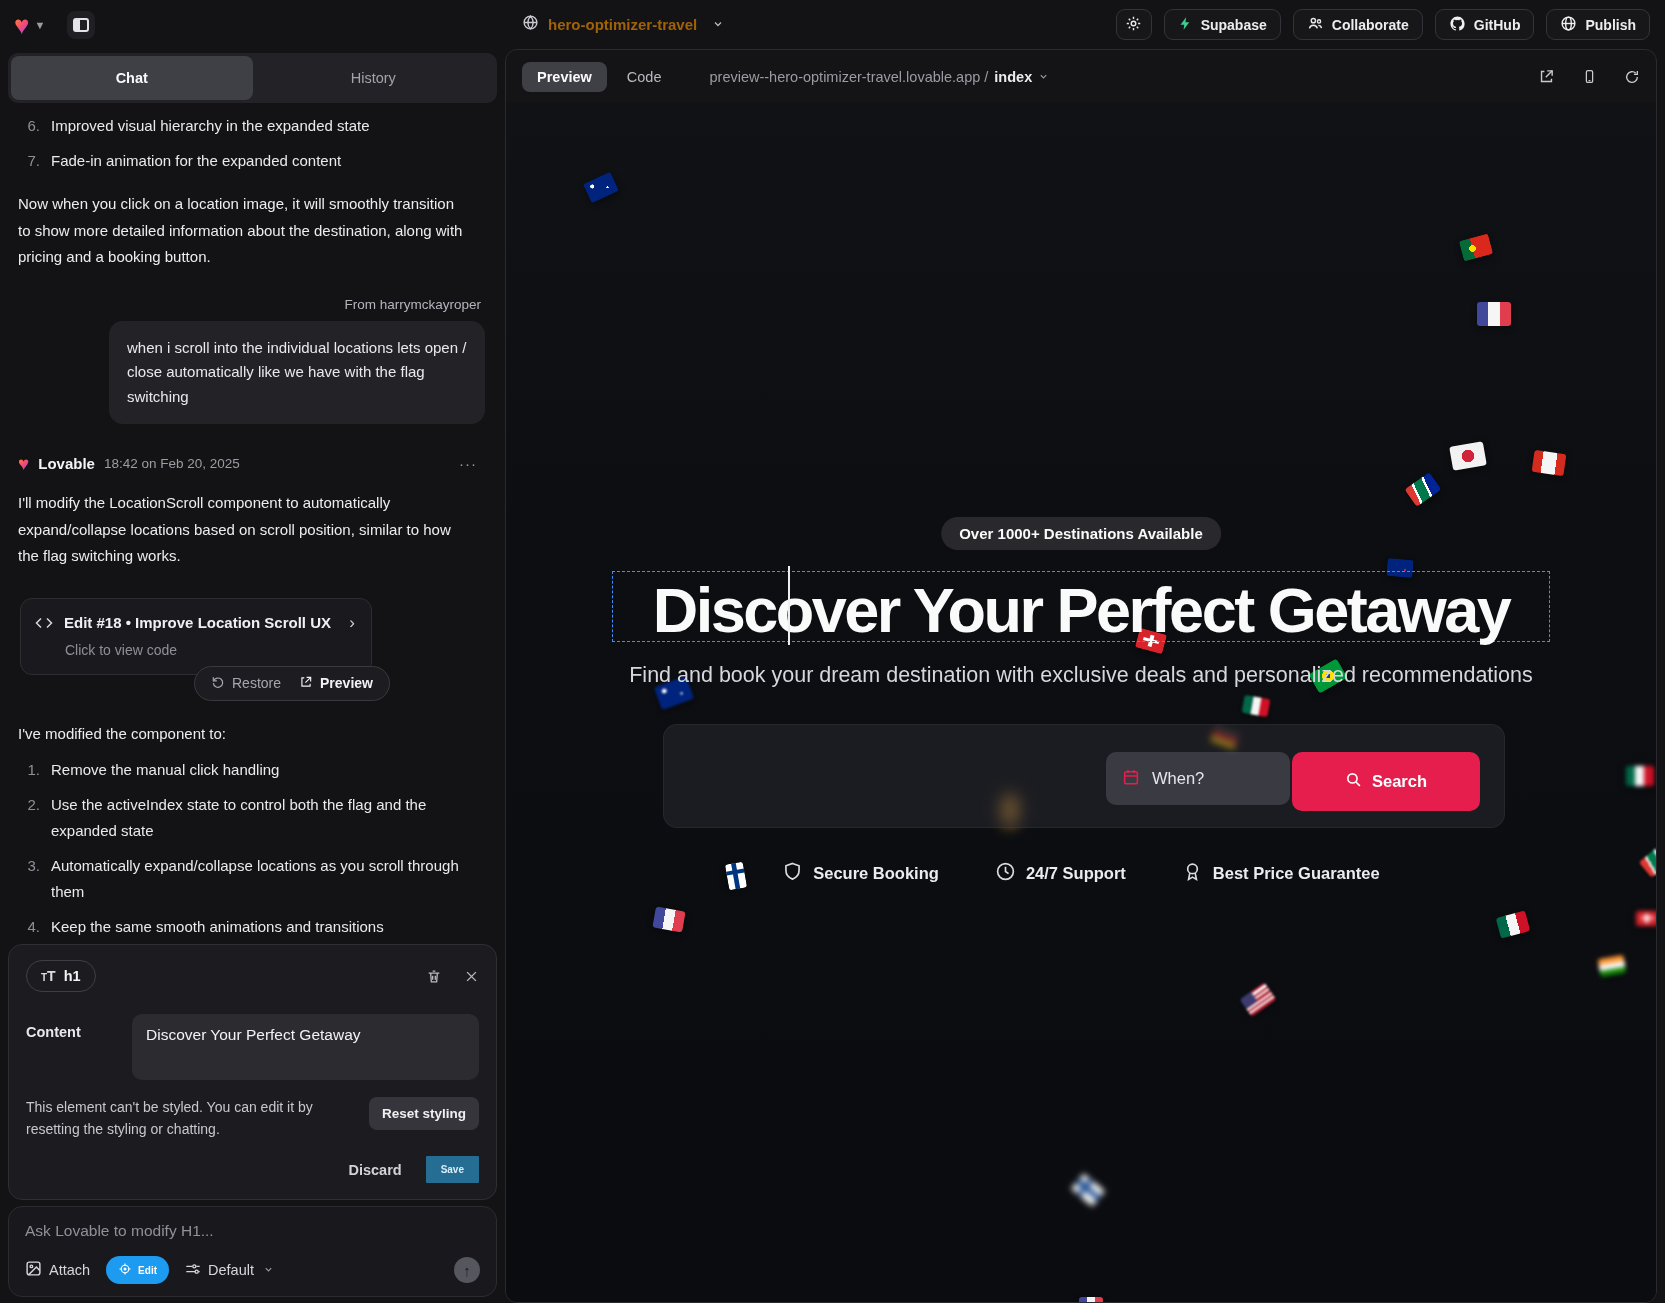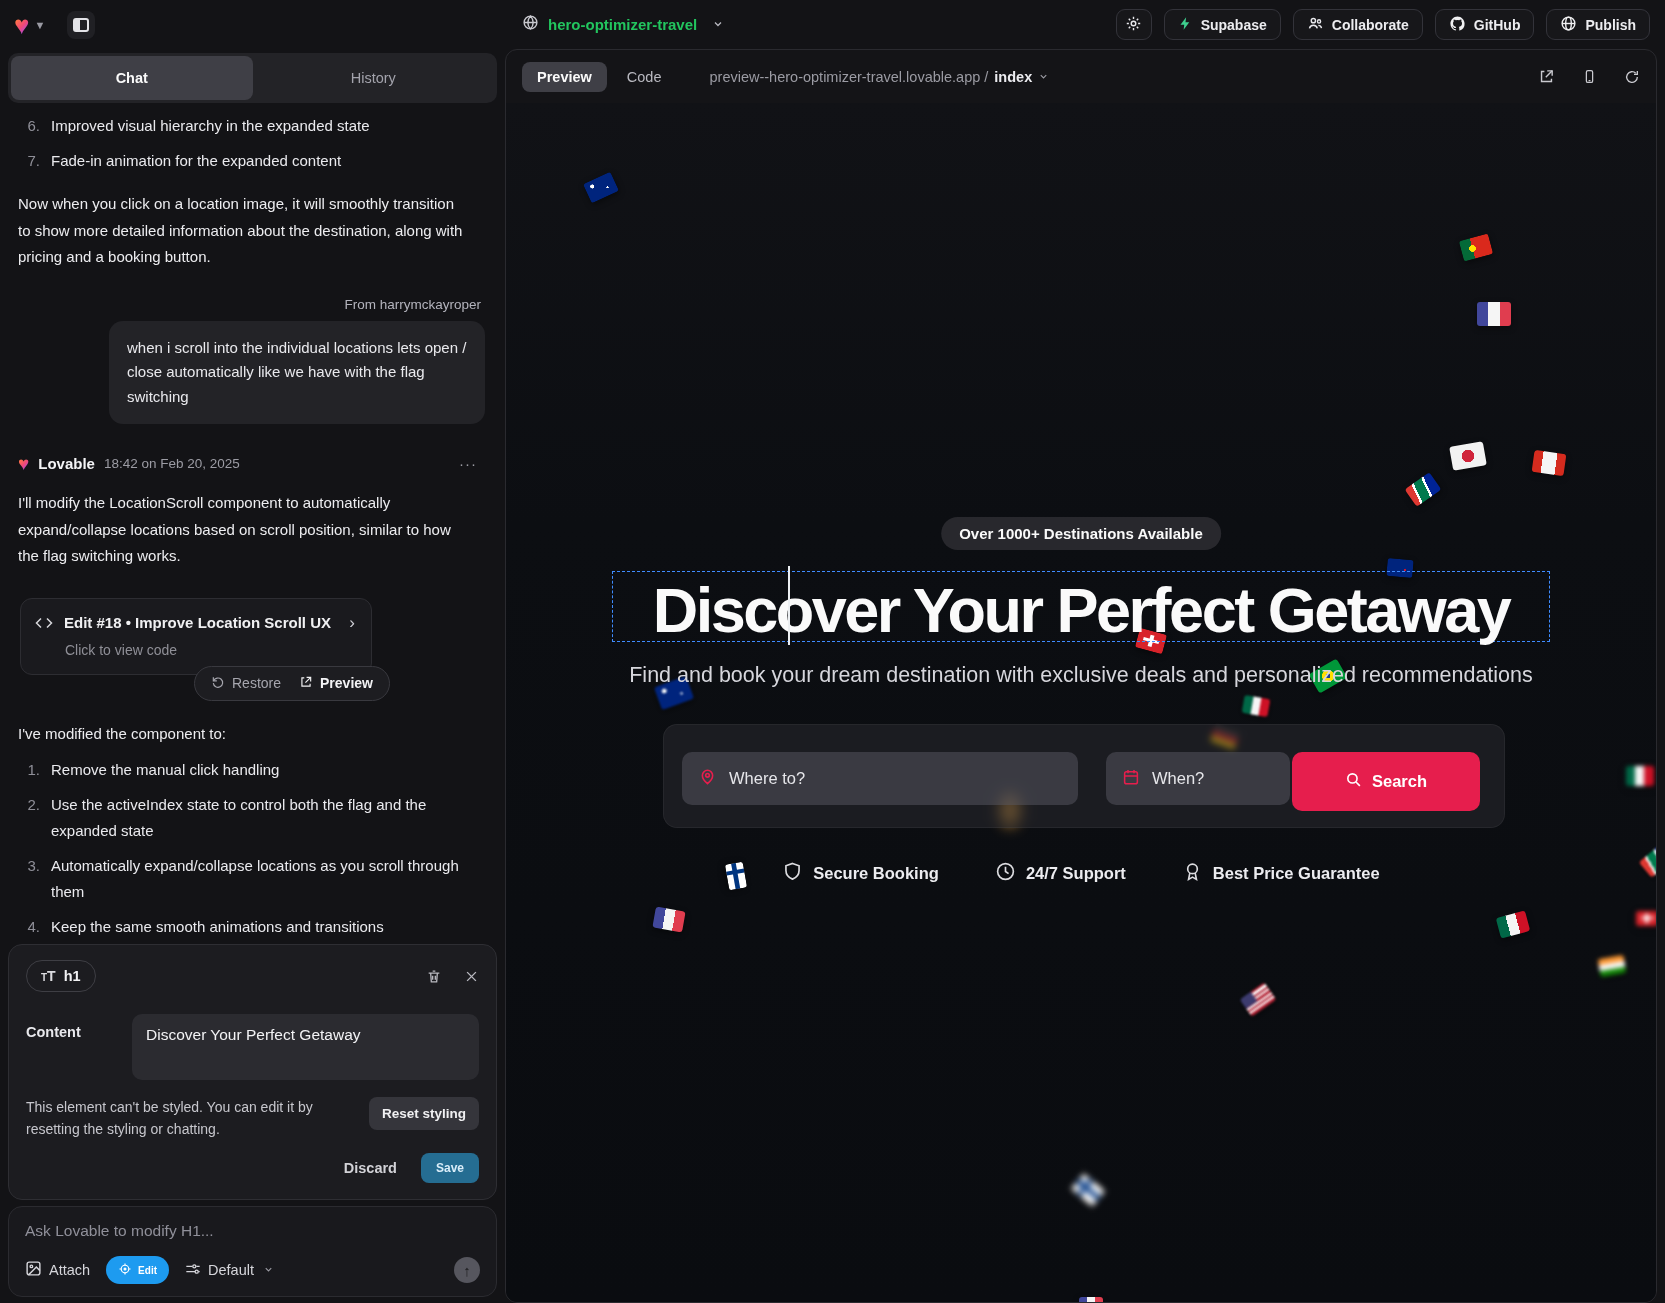--- a/index.html
+++ b/index.html
@@ -12,21 +12,21 @@
   .logo-heart{font-size:26px;line-height:1;margin-left:14px;
     background:linear-gradient(135deg,#ffb23c 5%,#ff6d4d 30%,#ee4879 55%,#a44cf0 80%,#4f8cff 100%);
     -webkit-background-clip:text;background-clip:text;color:transparent;}
   .logo-chev{color:#9a9aa3;font-size:11px;margin-left:5px;}
   .panel-toggle{margin-left:22px;width:28px;height:28px;border-radius:8px;background:#202024;
     display:flex;align-items:center;justify-content:center;cursor:pointer;}
   .panel-toggle .pt-box{width:16px;height:14px;border:2px solid #e4e4e8;border-radius:3px;position:relative;}
   .panel-toggle .pt-box::before{content:"";position:absolute;left:0;top:0;bottom:0;width:5px;background:#e4e4e8;}
   .proj{position:absolute;left:522px;top:0;height:49px;display:flex;align-items:center;gap:9px;cursor:pointer;}
   .proj .globe{color:#c9c9cf;}
-  .proj .pname{font-size:15px;font-weight:700;color:#22c55e;}
+  .proj .pname{font-size:15px;font-weight:700;color:#a16207;}
   .proj .chev{color:#b9b9c0;margin-left:6px;}
   .tb-right{position:absolute;right:15px;top:9px;display:flex;gap:12px;align-items:center;}
   .tb-btn{height:31px;display:flex;align-items:center;gap:8px;padding:0 13px;border:1px solid #33333a;
     border-radius:9px;background:#17171a;font-size:14px;font-weight:600;color:#ededf0;cursor:pointer;white-space:nowrap;}
   .tb-btn.icon-only{width:36px;justify-content:center;padding:0;}
   .tb-btn svg{flex:0 0 auto;}
 
   
   .sidebar{position:absolute;left:0;top:49px;width:505px;height:1254px;display:flex;flex-direction:column;padding:4px 8px 6px 8px;}
   .tabs{display:flex;background:#232327;border-radius:10px;padding:3px;flex:0 0 auto;}
@@ -77,21 +77,21 @@
   .ep-body{display:flex;margin-top:22px;}
   .ep-label{font-size:14.5px;font-weight:600;color:#e9e9ed;padding-top:10px;}
   .ep-textarea{margin-left:auto;width:347px;height:66px;background:#2b2b30;border-radius:10px;
     padding:12px 14px;font-size:15.5px;color:#f3f3f5;cursor:text;}
   .ep-noterow{display:flex;margin-top:17px;align-items:flex-start;}
   .ep-note{font-size:14px;line-height:21.5px;color:#c7c7cd;width:316px;}
   .reset-btn{margin-left:auto;background:#35353b;border-radius:8px;padding:9px 13px;font-size:13.5px;
     font-weight:600;color:#f0f0f2;cursor:pointer;white-space:nowrap;}
   .ep-actions{position:absolute;right:17px;bottom:16px;display:flex;align-items:center;gap:24px;}
   .discard-btn{font-size:14.5px;font-weight:600;color:#d2d2d7;cursor:pointer;}
-  .save-btn{border-radius:8px;padding:8px 15px;font-size:12px;font-weight:600;color:#d9edf9;cursor:pointer;}
+  .save-btn{border-radius:1px;padding:8px 15px;font-size:10px;font-weight:600;color:#d9edf9;cursor:pointer;}
 
   
   .composer{flex:0 0 auto;margin-top:6px;background:#19191d;border:1px solid #2b2b30;border-radius:14px;
     height:91px;padding:15px 16px 12px 16px;display:flex;flex-direction:column;}
   .composer .ph{font-size:15.5px;color:#90909a;cursor:text;}
   .comp-row{margin-top:auto;display:flex;align-items:center;gap:16px;}
   .comp-item{display:flex;align-items:center;gap:7px;font-size:14.5px;color:#d6d6db;cursor:pointer;}
   .edit-pill{display:flex;align-items:center;gap:6px;border-radius:999px;padding:6px 12px;
     font-size:10px;font-weight:600;color:#fff;cursor:pointer;}
   .comp-chev{color:#9b9ba3;font-size:11px;margin-left:2px;}
@@ -458,29 +458,20 @@
         </div>
       <div class="blob" style="left:494px;top:690px;width:20px;height:34px;"></div>
 
       <div class="badge">Over 1000+ Destinations Available</div>
       <div class="selbox" style="border-color: rgb(63, 140, 255);"></div>
       <div class="headline">Discover Your Perfect Getaway</div>
       <div class="caret"></div>
       <div class="subtitle">Find and book your dream destination with exclusive deals and personalized recommendations</div>
 
       <div class="searchbox">
-        <div class="s-input s-where">
-          <span>
-            <svg width="19" height="19" viewBox="0 0 24 24" fill="none" stroke="#e61e4d" stroke-width="2">
-                <path d="M12 21s-6.5-5.4-6.5-10.3a6.5 6.5 0 1 1 13 0C18.5 15.6 12 21 12 21z"></path>
-                <circle cx="12" cy="10.5" r="2.3"></circle>
-              </svg>
-          </span>
-          <span>Where to?</span>
-        </div>
         <div class="s-input s-when">
           <span>
             <svg width="18" height="18" viewBox="0 0 24 24" fill="none" stroke="#e61e4d" stroke-width="2">
                 <rect x="3.5" y="5" width="17" height="16" rx="2.5"></rect>
                 <path d="M8 2.5V7M16 2.5V7M3.5 10.5h17"></path>
               </svg>
           </span>
           <span>When?</span>
         </div>
         <div class="s-btn" id="search-btn" style="background: rgb(230, 30, 77);">

